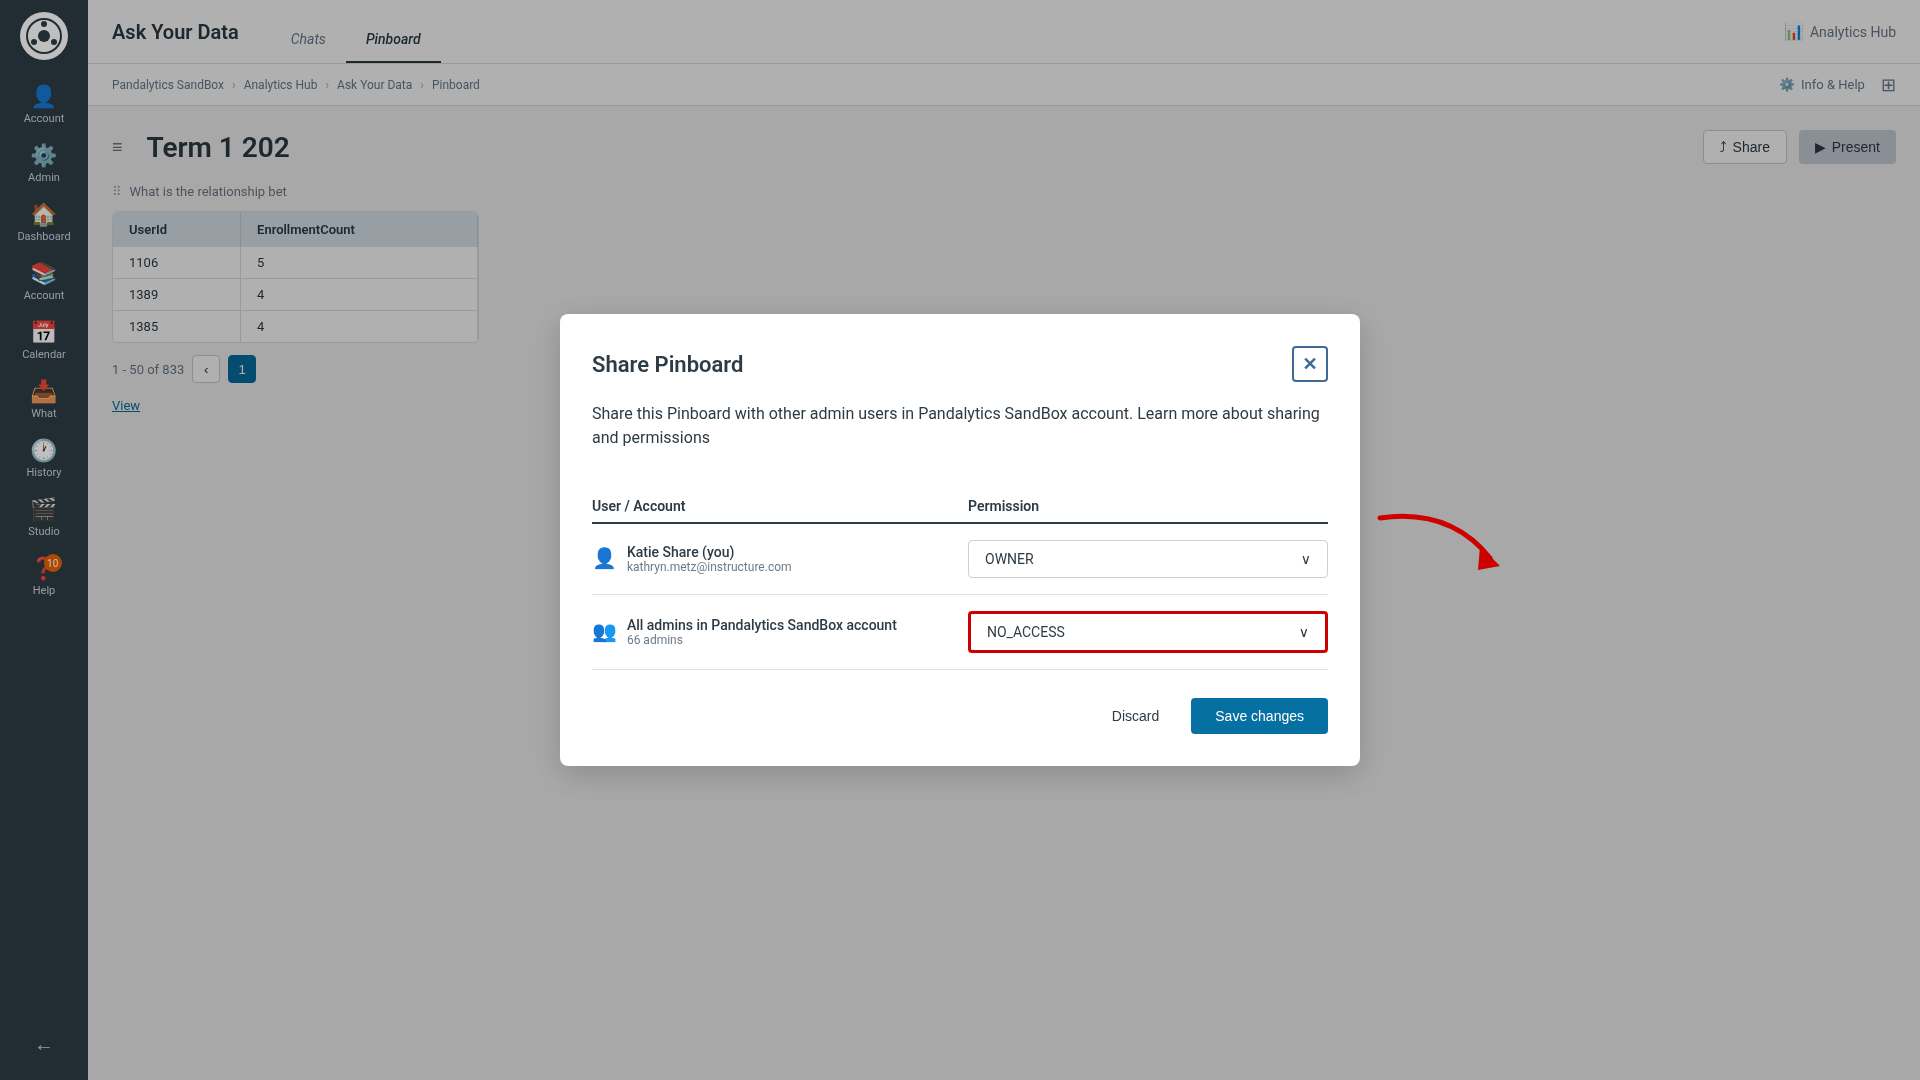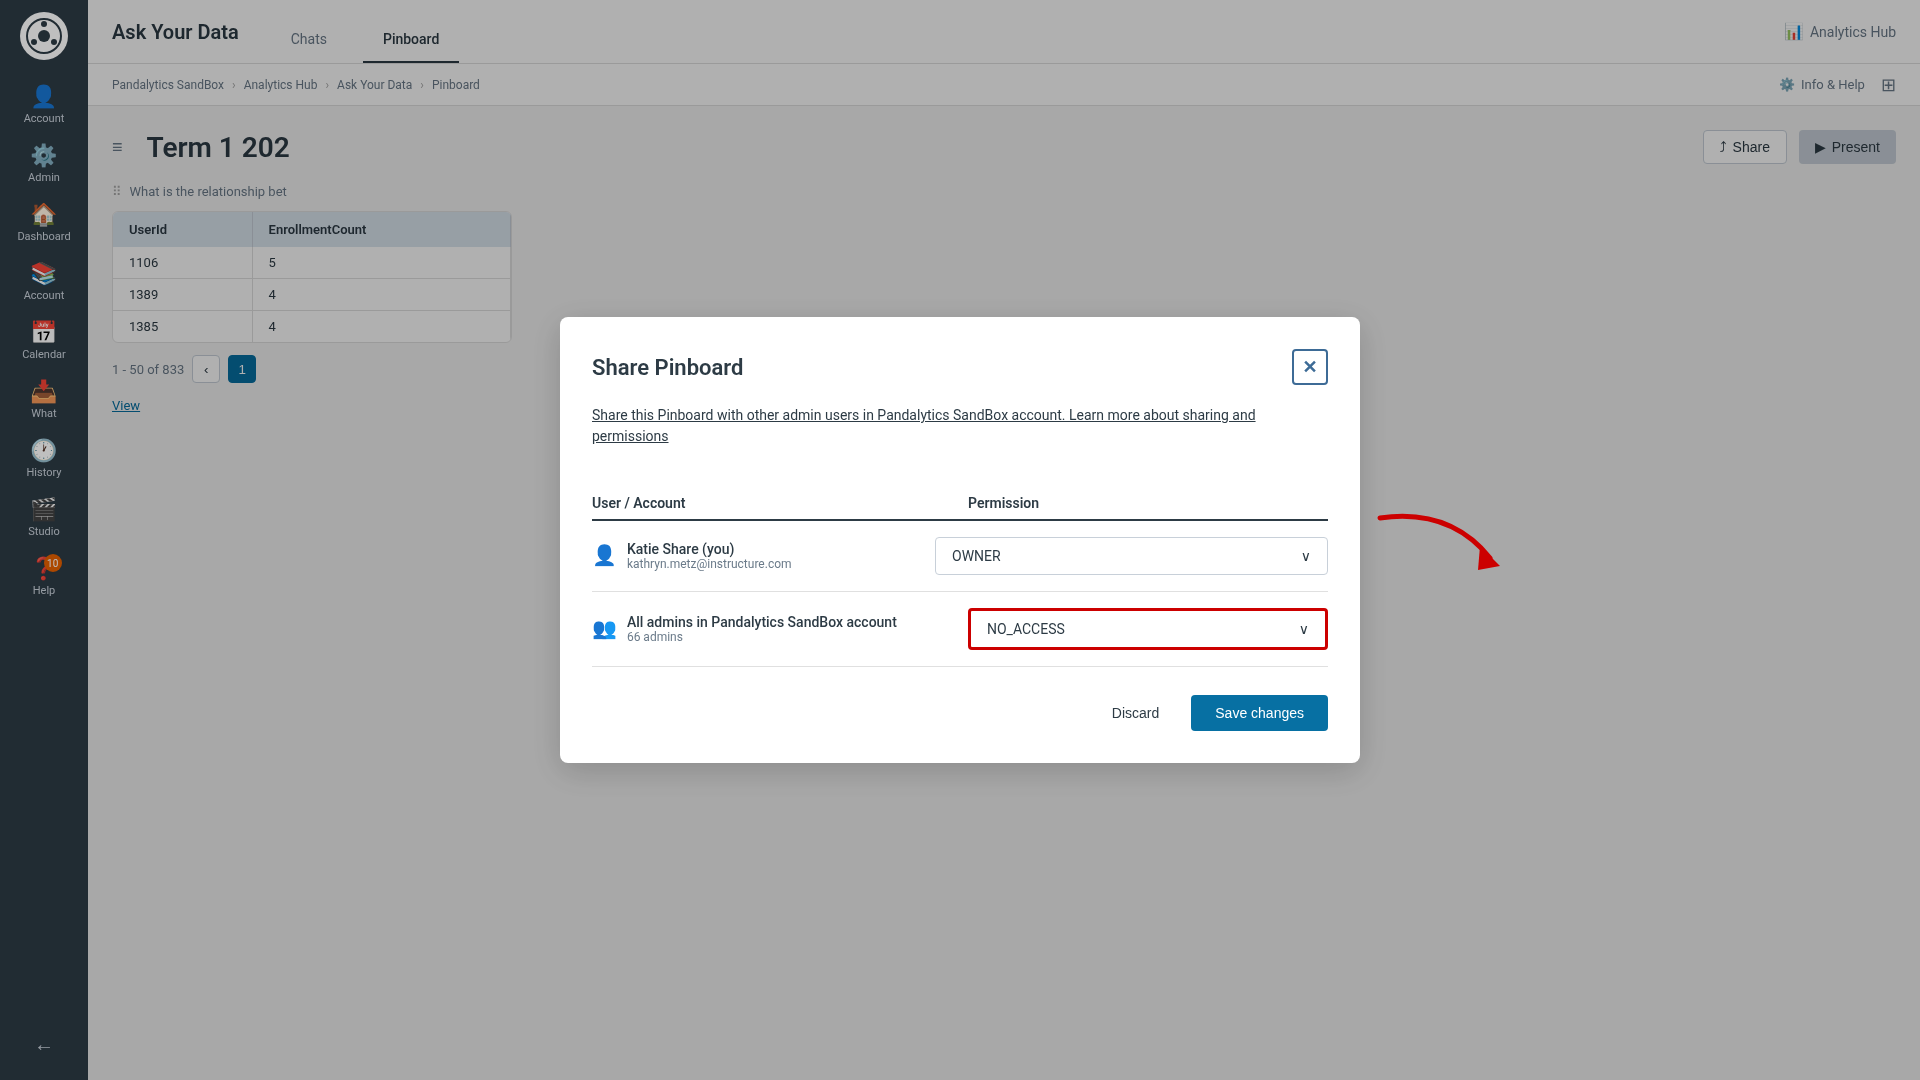--- a/index.html
+++ b/index.html
@@ -89,23 +89,24 @@
       flex-shrink: 0;
     }
     .topbar-title {
       font-size: 20px;
       font-weight: 600;
       color: #2d3b45;
       margin-right: 32px;
     }
     .topbar-tabs {
       display: flex;
-      gap: 16px;
+      gap: 0;
       height: 100%;
       align-items: flex-end;
+      font-style: italic;
     }
     .topbar-tab {
       padding: 0 20px 16px;
       font-size: 14px;
       color: #6b7b8a;
       cursor: pointer;
       border-bottom: 2px solid transparent;
       height: 100%;
       display: flex;
       align-items: flex-end;
@@ -203,21 +204,21 @@
       font-size: 14px;
       cursor: pointer;
     }
 
     
     .data-table {
       background: white;
       border-radius: 6px;
       overflow: hidden;
       border: 1px solid #e0e0e0;
-      width: 400px;
+      width: 367px;
     }
     .data-table table {
       width: 100%;
       border-collapse: collapse;
       font-size: 13px;
     }
     .data-table thead tr {
       background: #dce6f0;
     }
     .data-table th {
@@ -295,25 +296,24 @@
       display: flex; align-items: center; justify-content: center;
       border: 2px solid #3d6b96;
       border-radius: 4px;
       cursor: pointer;
       color: #3d6b96;
       font-size: 18px;
       font-weight: bold;
       background: white;
     }
     .modal-desc {
-      font-size: 14px;
+      font-size: 16px;
       color: #2d3b45;
       margin-bottom: 40px;
       line-height: 1.5;
-      text-decoration: underline;
     }
     .share-table-header {
       display: flex;
       padding: 8px 0;
       border-bottom: 2px solid #2d3b45;
       font-weight: 600;
       color: #2d3b45;
       font-size: 14px;
     }
     .share-col-user { flex: 1; }
@@ -333,21 +333,21 @@
     }
     .user-avatar-icon {
       color: #6b7b8a;
       font-size: 20px;
       margin-top: 2px;
     }
     .user-name { font-size: 14px; font-weight: 500; color: #2d3b45; }
     .user-email { font-size: 12px; color: #6b7b8a; }
 
     .perm-select {
-      width: 393px;
+      width: 360px;
       padding: 10px 16px;
       border: 1px solid #c8d0d9;
       border-radius: 4px;
       font-size: 14px;
       color: #2d3b45;
       background: white;
       display: flex;
       align-items: center;
       justify-content: space-between;
       cursor: pointer;

